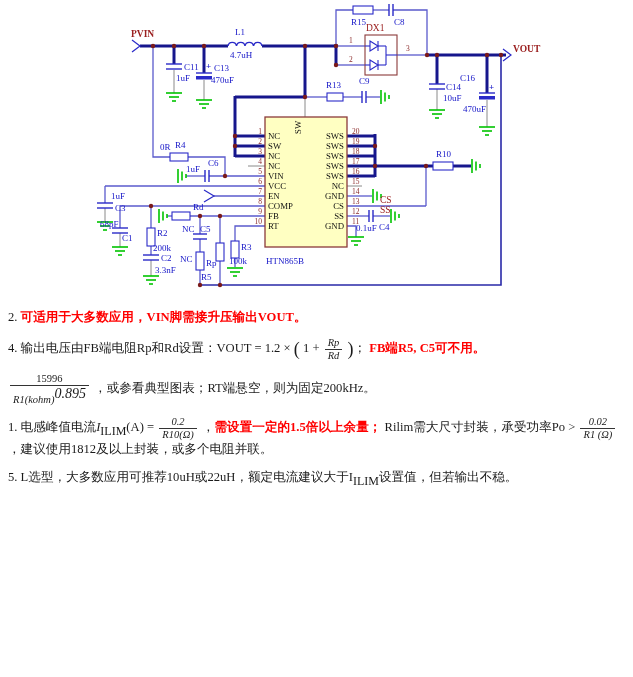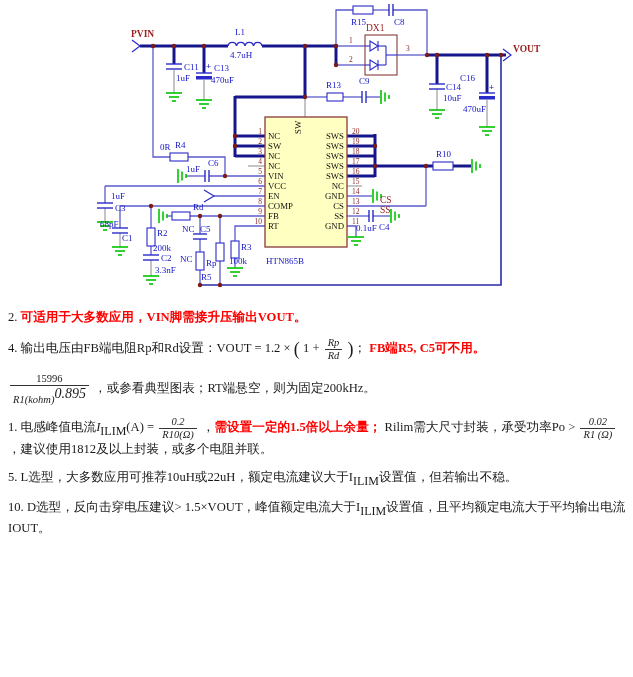--- a/index.html
+++ b/index.html
@@ -344,14 +344,13 @@
   </p>
   <p>
     <span>1. 电感峰值电流</span><span class="mi">I</span><sub class="ilim">ILIM</sub><span>(A) =</span>
     <span class="frac mi"><span class="num">0.2</span><span class="den">R10(Ω)</span></span>
     <span>，</span><span class="rb">需设置一定的1.5倍以上余量</span><span class="rb">；</span>
     <span>  Rilim需大尺寸封装，承受功率Po &gt;</span>
     <span class="frac mi"><span class="num">0.02</span><span class="den">R1 (Ω)</span></span>
     <span>，建议使用1812及以上封装，或多个电阻并联。</span>
   </p>
   <p><span>5. L选型，大多数应用可推荐10uH或22uH，额定电流建议大于I</span><sub class="ilim">ILIM</sub><span>设置值，但若输出不稳。</span></p>
-  <p><span>10. D选型，反向击穿电压建议&gt; 1.5×VOUT，峰值额定电流大于I</span><sub class="ilim">ILIM</sub><span>设置值，且平均额定电流大于平均输出电流IOUT。</span></p>
 </div>
 
 </body></html>

